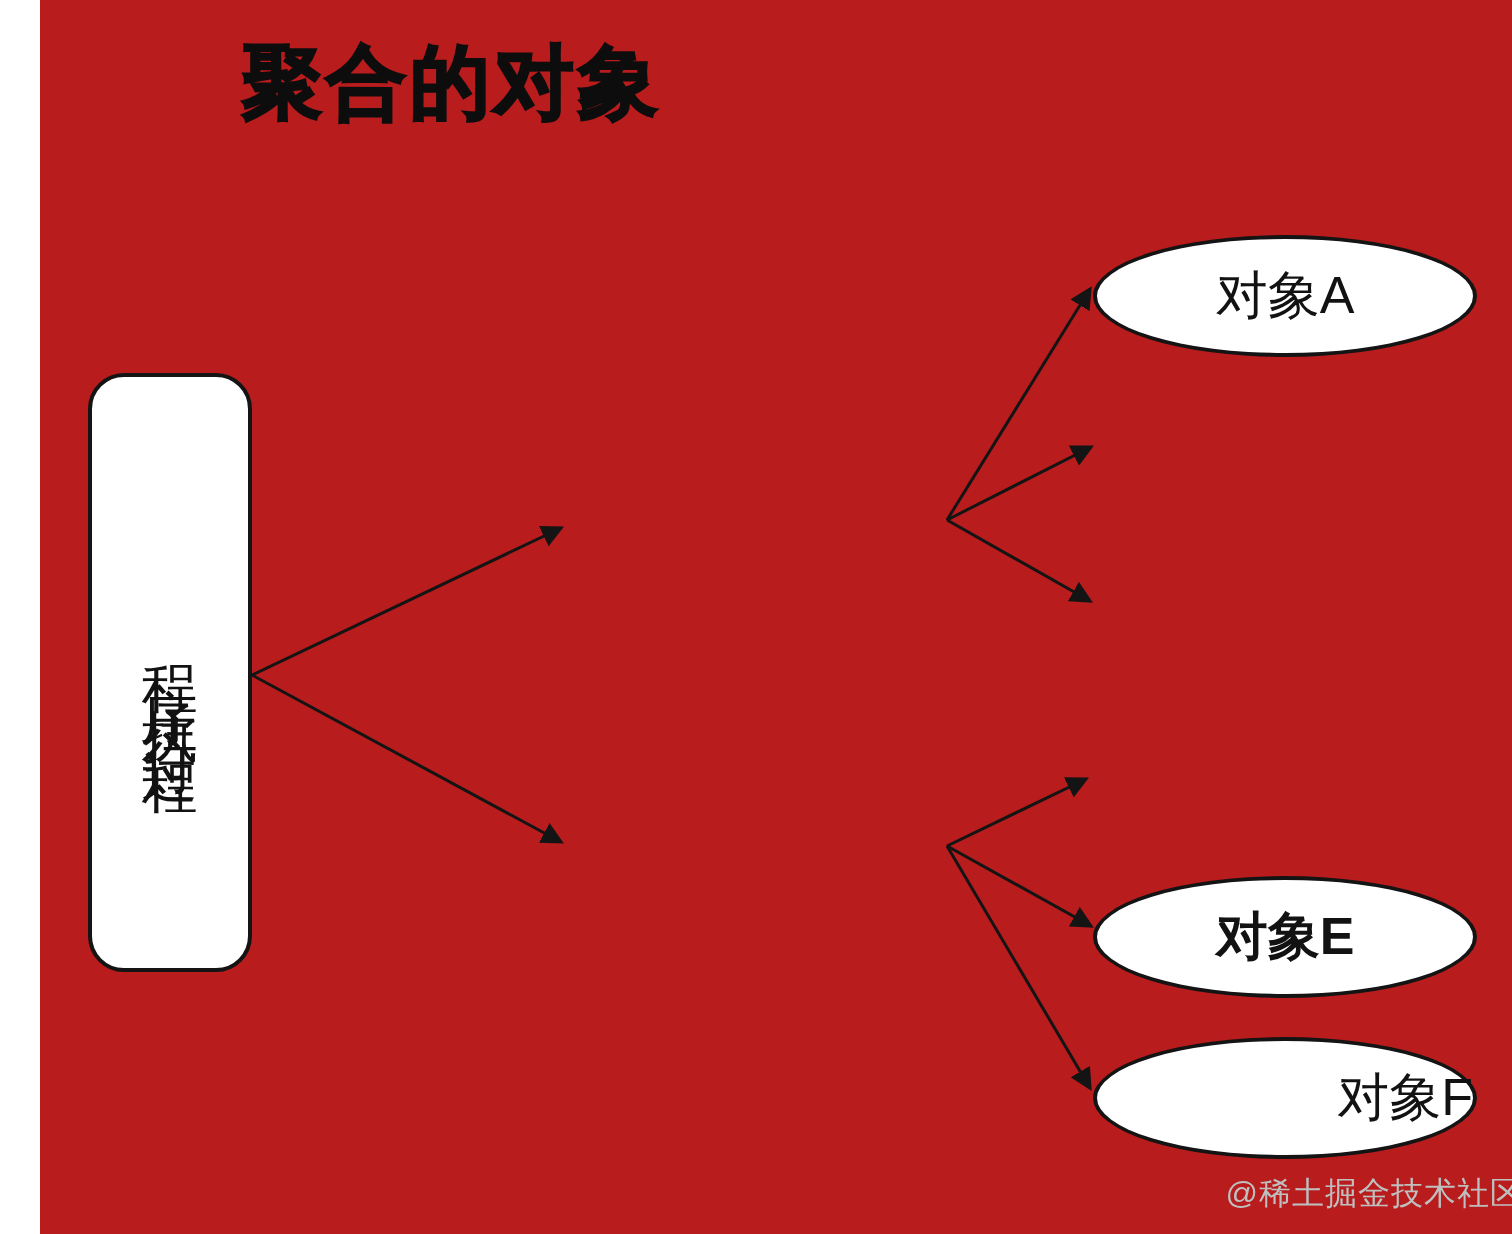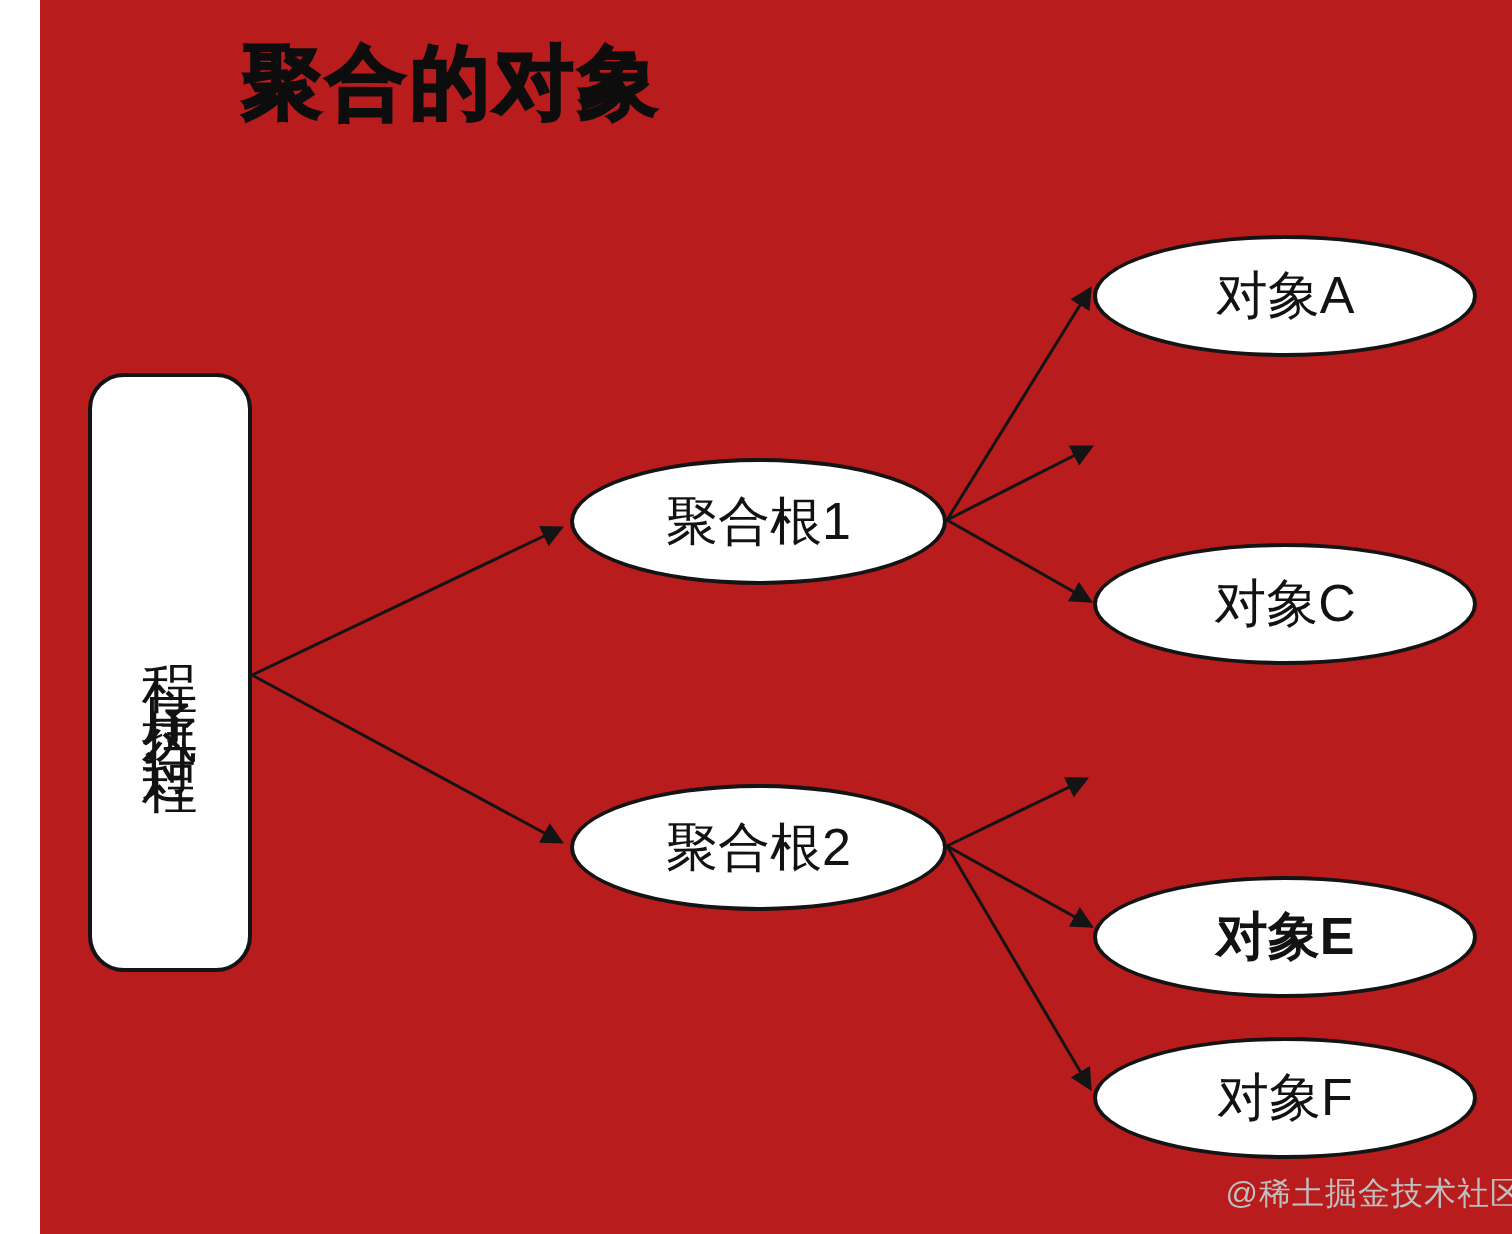--- a/index.html
+++ b/index.html
@@ -74,21 +74,21 @@
   }
   .agg { left: 530px; width: 377px; height: 127px; }
   .agg1 { top: 458px; }
   .agg2 { top: 784px; }
   .obj { left: 1053px; width: 384px; height: 122px; }
   .objA { top: 235px; }
   .objB { top: 382px; }
   .objC { top: 543px; }
   .objD { top: 710px; }
   .objE { top: 876px; font-weight: bold; }
-  .objF { top: 1037px; }
+  .objF { top: 1037px; justify-content: flex-end; }
   .watermark {
     position: absolute;
     right: 29px;
     top: 1172px;
     font-size: 32px;
     color: #bfbfbf;
     letter-spacing: 1px;
     white-space: nowrap;
   }
 </style>
@@ -114,32 +114,23 @@
       <line x1="907" y1="846" x2="1046" y2="779" marker-end="url(#arrow)"></line>
       <line x1="907" y1="846" x2="1051" y2="926" marker-end="url(#arrow)"></line>
       <line x1="907" y1="846" x2="1050" y2="1088" marker-end="url(#arrow)"></line>
     </g>
   </svg>
 
   <div class="rootbox">
     <span class="vtext">程序执行过程</span>
   </div>
 
-  <div class="ellipse agg agg1">
-    <span>聚合根1</span>
-  </div>
-  <div class="ellipse agg agg2">
-    <span>聚合根2</span>
-  </div>
 
   <div class="ellipse obj objA">
     <span>对象A</span>
-  </div>
-  <div class="ellipse obj objC">
-    <span>对象C</span>
   </div>
   <div class="ellipse obj objE">
     <span>对象E</span>
   </div>
   <div class="ellipse obj objF">
     <span>对象F</span>
   </div>
 
   <div class="watermark">@稀土掘金技术社区</div>
 

